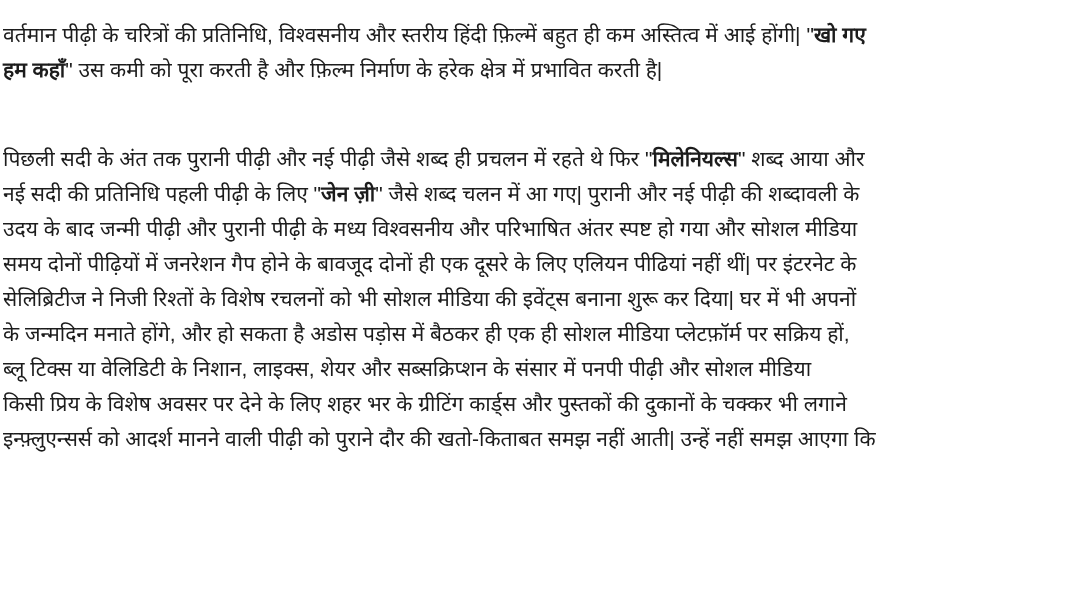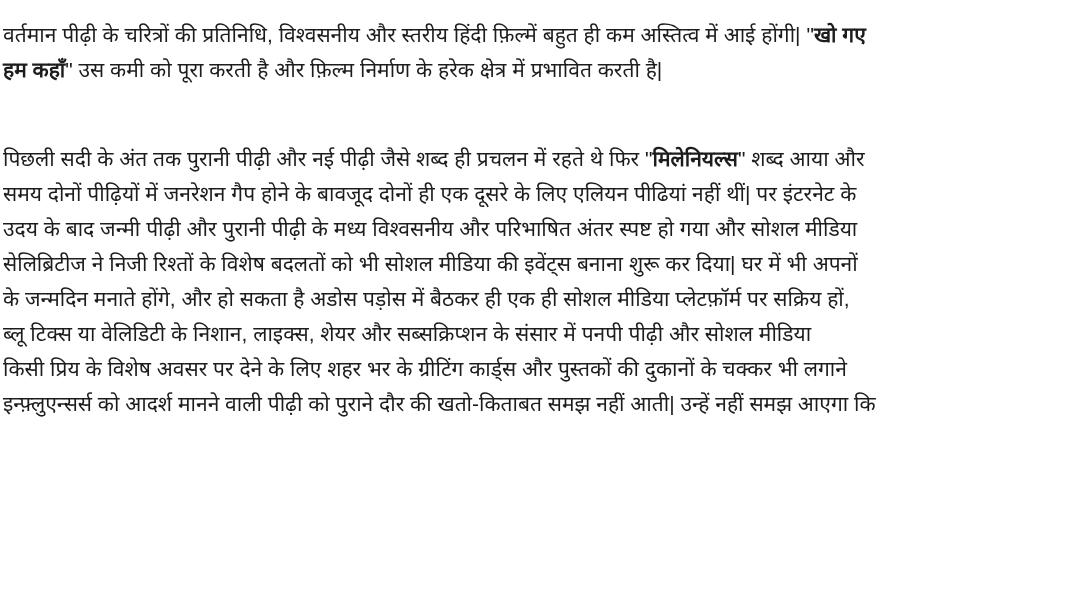--- a/index.html
+++ b/index.html
@@ -40,22 +40,23 @@
 <body>
 
 <div class="page">
   <div id="paragraphs" style="color: rgb(28, 28, 28);">
       <p class="para">
         <span class="line"><span class="seg">वर्तमान पीढ़ी के चरित्रों की प्रतिनिधि, विश्वसनीय और स्तरीय हिंदी फ़िल्में बहुत ही कम अस्तित्व में आई होंगी| "</span><span class="seg-bold">खो गए</span></span>
         <span class="line"><span class="seg-bold">हम कहाँ</span><span class="seg">" उस कमी को पूरा करती है और फ़िल्म निर्माण के हरेक क्षेत्र में प्रभावित करती है|</span></span>
       </p>
       <p class="para">
         <span class="line"><span class="seg">पिछली सदी के अंत तक पुरानी पीढ़ी और नई पीढ़ी जैसे शब्द ही प्रचलन में रहते थे फिर "</span><span class="seg-bold">मिलेनियल्स</span><span class="seg">" शब्द आया और</span></span>
+        <span class="line"><span class="seg">नई सदी की प्रतिनिधि पहली पीढ़ी के लिए "</span><span class="seg-bold">जेन ज़ी</span><span class="seg">" जैसे शब्द चलन में आ गए| पुरानी और नई पीढ़ी की शब्दावली के</span></span>
+        <span class="line"><span class="seg">उदय के बाद जन्मी पीढ़ी और पुरानी पीढ़ी के मध्य विश्वसनीय और परिभाषित अंतर स्पष्ट हो गया और सोशल मीडिया</span></span>
         <span class="line"><span class="seg">समय दोनों पीढ़ियों में जनरेशन गैप होने के बावजूद दोनों ही एक दूसरे के लिए एलियन पीढियां नहीं थीं| पर इंटरनेट के</span></span>
-        <span class="line"><span class="seg">उदय के बाद जन्मी पीढ़ी और पुरानी पीढ़ी के मध्य विश्वसनीय और परिभाषित अंतर स्पष्ट हो गया और सोशल मीडिया</span></span>
-        <span class="line"><span class="seg">सेलिब्रिटीज ने निजी रिश्तों के विशेष बदलतों को भी सोशल मीडिया की इवेंट्स बनाना शुरू कर दिया| घर में भी अपनों</span></span>
+        <span class="line"><span class="seg">सेलिब्रिटीज ने निजी रिश्तों के विशेष रचलनों को भी सोशल मीडिया की इवेंट्स बनाना शुरू कर दिया| घर में भी अपनों</span></span>
         <span class="line"><span class="seg">के जन्मदिन मनाते होंगे, और हो सकता है अडोस पड़ोस में बैठकर ही एक ही सोशल मीडिया प्लेटफ़ॉर्म पर सक्रिय हों,</span></span>
         <span class="line"><span class="seg">ब्लू टिक्स या वेलिडिटी के निशान, लाइक्स, शेयर और सब्सक्रिप्शन के संसार में पनपी पीढ़ी और सोशल मीडिया</span></span>
         <span class="line"><span class="seg">किसी प्रिय के विशेष अवसर पर देने के लिए शहर भर के ग्रीटिंग कार्ड्स और पुस्तकों की दुकानों के चक्कर भी लगाने</span></span>
         <span class="line"><span class="seg">इन्फ़्लुएन्सर्स को आदर्श मानने वाली पीढ़ी को पुराने दौर की खतो-किताबत समझ नहीं आती| उन्हें नहीं समझ आएगा कि</span></span>
       </p>
     </div>
 </div>
 
 </body></html>

